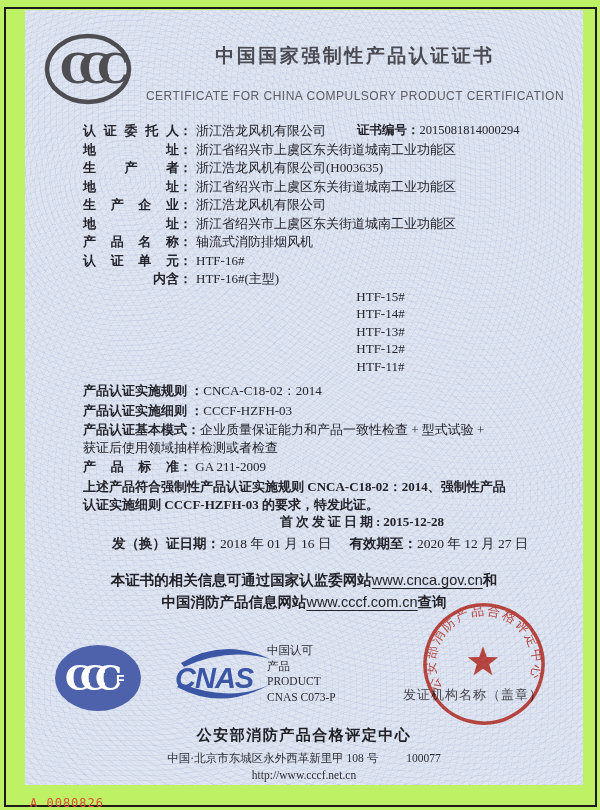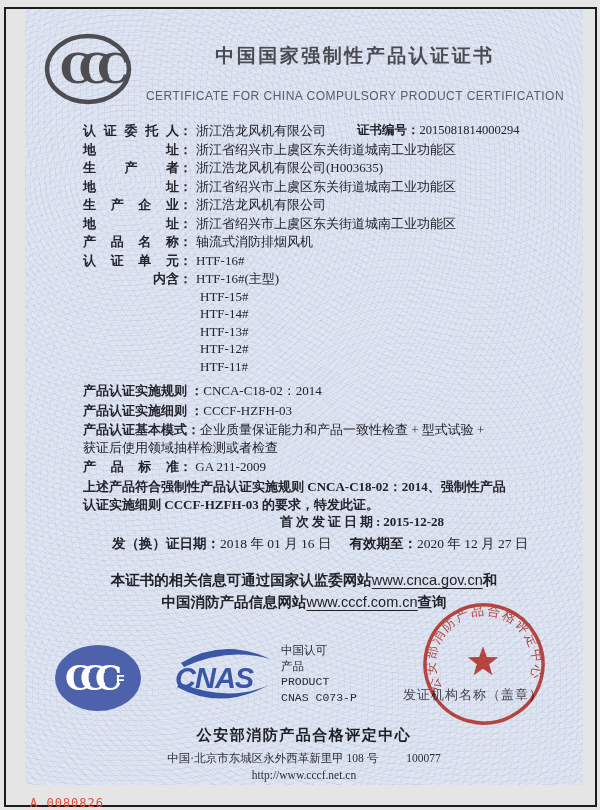--- a/index.html
+++ b/index.html
@@ -1,16 +1,16 @@
 <!DOCTYPE html>
 <html><head>
 <meta charset="utf-8">
 <style>
   html,body{margin:0;padding:0;background:#ffffff;}
-  .page{position:relative;width:600px;height:810px;background:#e5e5e5;overflow:hidden;
+  .page{position:relative;width:600px;height:810px;background:#bef264;overflow:hidden;
         font-family:"Liberation Serif","DejaVu Serif",serif;color:#23232b;}
   .frame{position:absolute;left:4px;top:7px;width:589px;height:796px;border:2px solid #1c1c1c;}
   .paper{position:absolute;left:25px;top:10px;width:558px;height:775px;
          background-color:#dfe5f1;
          background-image:
            repeating-radial-gradient(circle at 18% 22%, rgba(105,125,180,.09) 0 1px, transparent 1px 5px),
            repeating-radial-gradient(circle at 82% 12%, rgba(105,125,180,.08) 0 1px, transparent 1px 6px),
            repeating-radial-gradient(circle at 68% 62%, rgba(105,125,180,.07) 0 1px, transparent 1px 7px),
            repeating-radial-gradient(circle at 25% 88%, rgba(105,125,180,.07) 0 1px, transparent 1px 6px);}
   
@@ -23,41 +23,41 @@
   .cert-no{position:absolute;left:332px;top:112px;font-size:12.5px;}
   .cert-no .lbl{font-weight:700;}
   
   .info-block{position:absolute;left:58px;top:112px;width:478px;font-size:13px;}
   .info-row{height:18.5px;line-height:18.5px;white-space:nowrap;}
   .model-row{height:17.6px;line-height:17.6px;}
   .flabel{display:inline-block;width:96px;font-weight:700;text-align:justify;text-align-last:justify;vertical-align:top;}
   .flabel-right{text-align:left;text-align-last:right;}
   .colon{font-weight:700;}
   .fvalue{margin-left:4px;}
-  .indent{padding-left:113px;}
+  .indent{padding-left:113px;text-align:center;}
   
   .rules-block{position:absolute;left:58px;top:372px;width:472px;font-size:13px;line-height:17.6px;}
   .rules-block p{margin:0 0 2px 0;}
   .rlabel{font-weight:700;}
   .bold-par{font-weight:700;}
   
   .first-issue{position:absolute;left:255px;top:503px;font-size:13px;font-weight:700;}
   .fi-lbl{letter-spacing:3px;}
   .reissue{position:absolute;left:78px;top:525px;font-size:13.5px;margin-left:9px;}
   .reissue .rlabel{font-weight:700;}
   .valid-gap{display:inline-block;width:18px;}
   
   .notices{position:absolute;left:0;top:559px;width:558px;text-align:center;
            font-family:"Liberation Sans","DejaVu Sans",sans-serif;font-weight:700;
            font-size:14.5px;color:#222228;line-height:22px;}
   .url{font-weight:400;text-decoration:underline;text-underline-offset:3px;}
   
   .cccf-logo{position:absolute;left:28px;top:633px;width:90px;height:70px;}
   .cnas-logo{position:absolute;left:148px;top:636px;width:100px;height:60px;}
-  .accred{position:absolute;left:256px;top:633px;font-family:Liberation Mono, monospace;
+  .accred{position:absolute;left:242px;top:633px;font-family:Liberation Serif, serif;
           font-size:11.5px;line-height:15.5px;color:#2b2b33;}
   .issuer-label{position:absolute;left:378px;top:676px;font-size:13px;letter-spacing:1px;color:#46464c;}
   .stamp{position:absolute;left:393px;top:588px;width:132px;height:132px;transform:rotate(-30deg);
          opacity:.9;mix-blend-mode:multiply;}
   .org-block{position:absolute;left:0;top:716px;width:558px;text-align:center;}
   .org-name{font-size:15px;font-weight:700;letter-spacing:1.5px;color:#1f1f26;}
   .org-addr{margin-top:6px;font-size:11.5px;color:#2d2d35;}
   .org-post{margin-left:28px;}
   .org-url{margin-top:3px;font-size:11.5px;color:#2d2d35;}
   .serial{position:absolute;left:30px;top:796px;font-family:"DejaVu Sans Mono",monospace;

